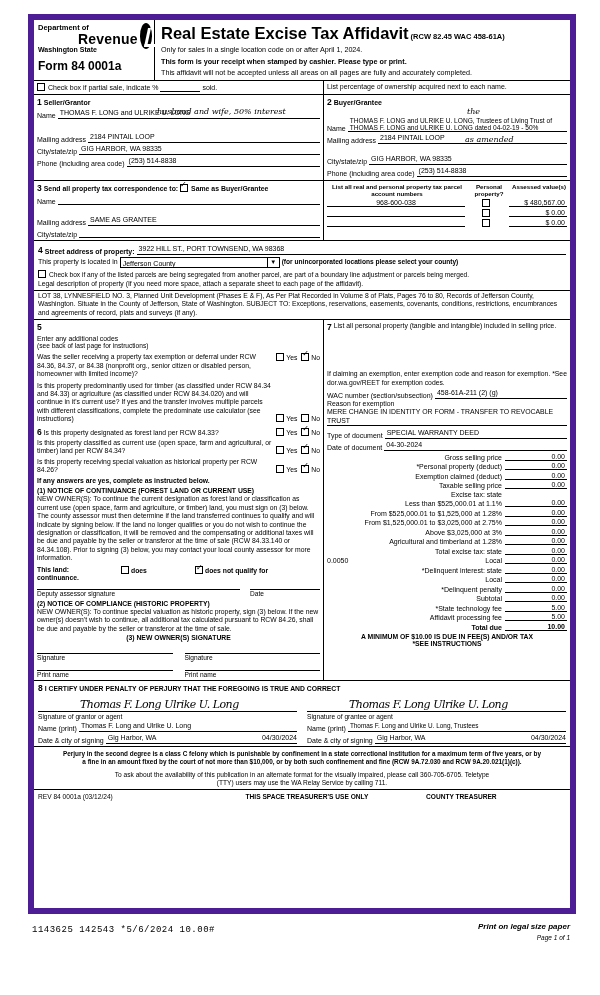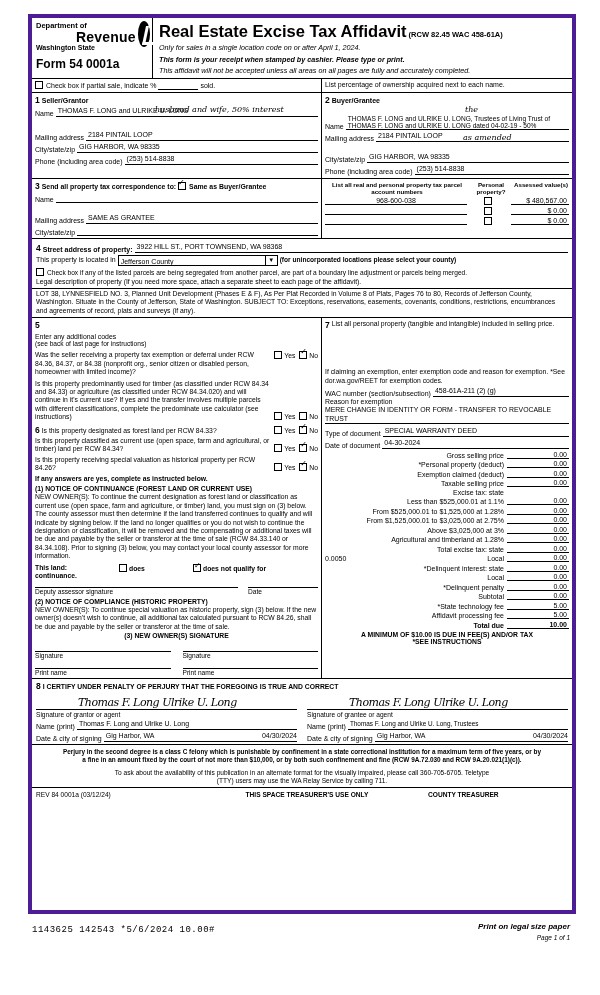--- a/index.html
+++ b/index.html
@@ -1,30 +1,30 @@
 <!DOCTYPE html>
 <html><head>
 <meta charset="utf-8">
 <style>
   html,body{margin:0;padding:0;background:#ffffff;}
   body{width:600px;height:995px;font-family:"Liberation Sans",sans-serif;color:#000;font-size:7px;position:relative;}
   #page{position:relative;width:600px;height:995px;box-sizing:border-box;padding:0;}
-  .frame{position:absolute;left:28px;top:14px;width:548px;height:900px;border:4px solid #4c1d95;box-sizing:border-box;}
+  .frame{position:absolute;left:28px;top:14px;width:548px;height:900px;border:6px solid #4c1d95;box-sizing:border-box;}
   .hdrrow{display:flex;align-items:flex-start;border-bottom:1px solid #000;}
   .deptcell{width:120px;padding:3px 2px 2px 4px;box-sizing:border-box;}
   .dept1{font-size:7.5px;font-weight:bold;line-height:9px;}
   .dept2{font-size:14px;font-weight:bold;line-height:14px;letter-spacing:.2px;padding-left:40px;}
   .dept3{font-size:7px;font-weight:bold;}
   .formno{font-size:12px;font-weight:bold;margin-top:6px;}
   .logo{width:26px;height:26px;border-radius:50%;background:#000;color:#fff;display:inline-block;position:relative;vertical-align:top;margin-left:2px;}
   .logo:after{content:"";position:absolute;left:6px;top:5px;width:13px;height:16px;border-left:3px solid #fff;border-bottom:3px solid #fff;transform:skewX(-12deg);}
   .titlecell{flex:1;padding:4px 4px 2px 6px;border-left:1px solid #000;}
   .bigtitle{font-size:16.5px;font-weight:bold;display:inline;}
   .titlesuffix{font-size:7.5px;font-weight:bold;}
-  .subline{font-size:7.2px;line-height:9.5px;margin-top:2px;font-style:italic;}
+  .subline{font-size:7.2px;line-height:9.5px;margin-top:2px;}
   .bold{font-weight:bold;}
   .partialrow{display:flex;border-bottom:1px solid #000;}
   .partialleft{width:290px;padding:2px 3px;box-sizing:border-box;border-right:1px solid #000;}
   .partialright{flex:1;padding:2px 3px;box-sizing:border-box;}
   .cb{display:inline-block;width:6px;height:6px;border:1px solid #000;vertical-align:-1px;margin-right:3px;background:#fff;}
   .cb.checked{position:relative;}
   .cb.checked:after{content:"✓";position:absolute;left:-1px;top:-4px;font-size:8px;line-height:8px;}
   .twocol{display:flex;border-bottom:1px solid #000;}
   .colL{width:290px;box-sizing:border-box;border-right:1px solid #000;padding:2px 3px 3px 3px;}
   .colR{flex:1;box-sizing:border-box;padding:2px 3px 3px 3px;}
@@ -91,21 +91,21 @@
     <div class="hdrrow">
       <div class="deptcell">
         <div style="display:flex;align-items:flex-start;">
           <div>
             <div class="dept1">Department of</div>
             <div class="dept2">Revenue</div>
             <div class="dept3">Washington State</div>
           </div>
           <span class="logo"></span>
         </div>
-        <div class="formno">Form 54 0001a</div>
+        <div class="formno">Form 84 0001a</div>
       </div>
       <div class="titlecell">
         <span class="bigtitle">Real Estate Excise Tax Affidavit</span>
         <span class="titlesuffix">(RCW 82.45 WAC 458-61A)</span>
         <div class="subline">Only for sales in a single location code on or after April 1, 2024.</div>
         <div class="subline bold">This form is your receipt when stamped by cashier. Please type or print.</div>
         <div class="subline">This affidavit will not be accepted unless all areas on all pages are fully and accurately completed.</div>
       </div>
     </div>
 

